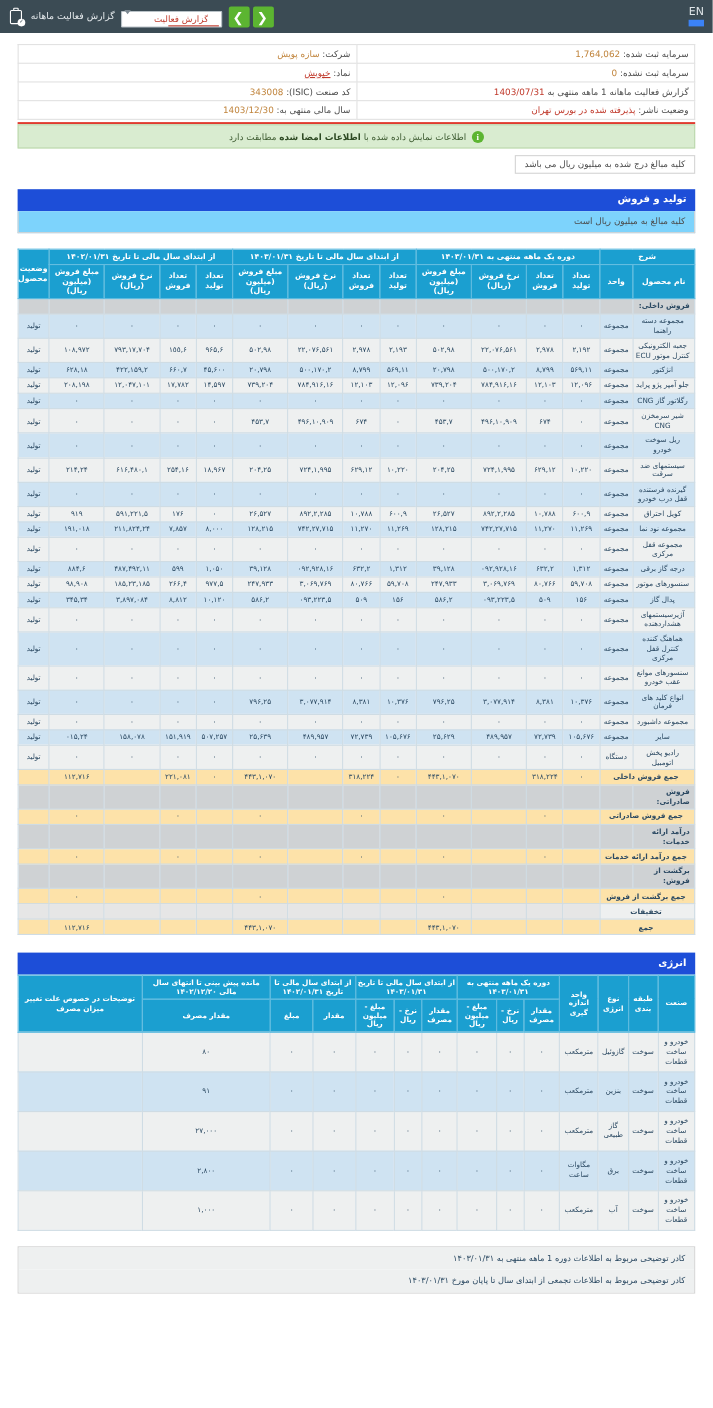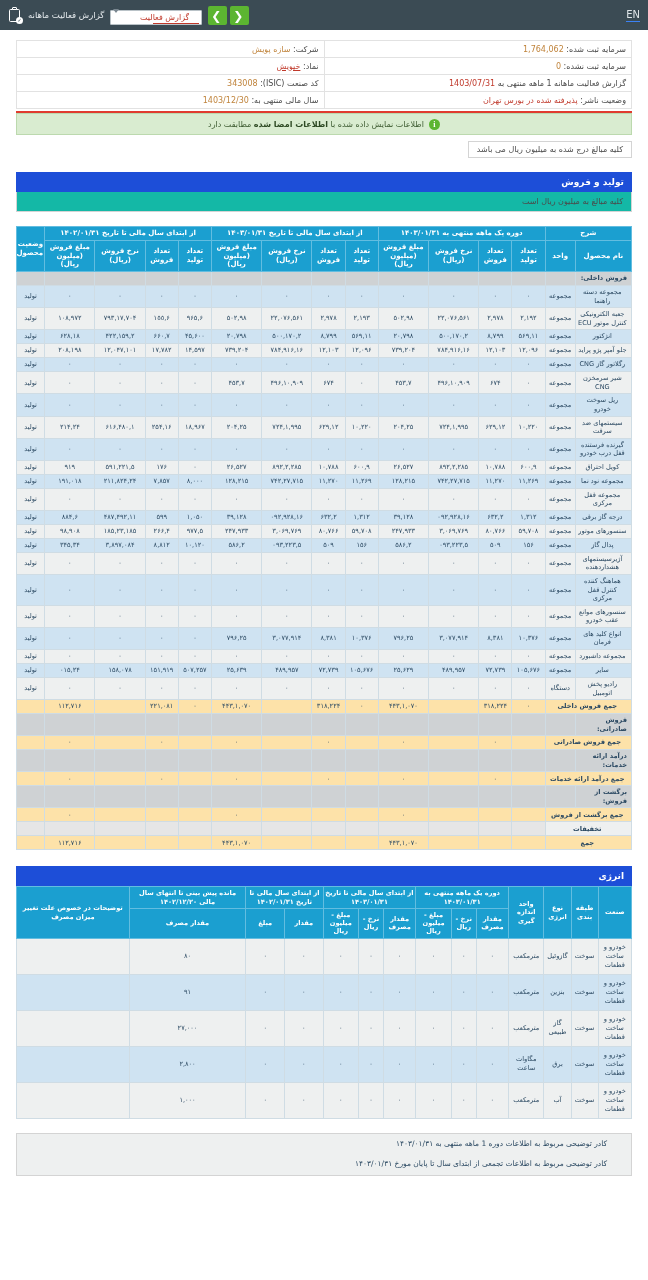--- a/index.html
+++ b/index.html
@@ -45,21 +45,21 @@
      border-left:3px solid transparent;border-right:3px solid transparent;
      border-top:4px solid #7a8790; pointer-events:none;}
   .sel-underline { position:absolute; right:3px; bottom:1px; width:46px; height:1px; background:#c0392b; }
 
   .navbtns { display:flex; gap:3px; }
   .navbtn {
     width:19px; height:19px; background:#5cb531; border:none;
     color:#fff; font-size:12px; line-height:19px; text-align:center;
     cursor:pointer; border-radius:2px; font-family:inherit;
   }
-  .en-link { font-size:10px; color:#dfe5e8; text-decoration:none; border-bottom:1px solid #3b82f6; padding-bottom:1px; }
+  .en-link { font-size:10px; color:#dfe5e8; text-decoration:none; border-bottom:6px solid #3b82f6; padding-bottom:1px; }
 
   
   .page { padding: 10px 16px 0 16px; }
   .info-table {
     width:100%; border-collapse:collapse;
     border:1px solid #d4d4d4; background:#fff;
     margin-bottom: 2px;
   }
   .info-table td {
     border:1px solid #e2e2e2; height:17px;
@@ -86,21 +86,21 @@
     border:1px solid #d4d4d4; background:#fff;
     font-size:8px; color:#4b4b4b; padding:3px 8px;
   }
 
   
   .sec-head {
     background:#1d4ed8; color:#fff; font-size:9px; font-weight:bold;
     padding:5px 8px; margin-top:14px;
   }
   .sec-sub {
-    border:1px solid #d4d4d4; border-top:none; background:#14b8a6;
+    border:1px solid #d4d4d4; border-top:none; background:#7dd3fc;
     font-size:8px; color:#4b4b4b; padding:5px 8px;
   }
 
   
   .grid {
     width:100%; border-collapse:collapse; margin-top:14px;
     table-layout:fixed;
   }
   .grid th {
     background:#1b9fd0; color:#fff; font-size:7px; font-weight:bold;
@@ -142,21 +142,21 @@
   }
   .egrid td {
     border:1px solid #cfdce4; font-size:6.6px; color:#2c4a63;
     padding:3px 2px; text-align:center; line-height:1.35; height:36px;
   }
   .egrid tbody tr:nth-child(odd) td { background:#eef0f0; }
   .egrid tbody tr:nth-child(even) td { background:#cfe3f2; }
 
   
   .notes { margin-top:14px; border:1px solid #d4d4d4; }
-  .note-row { font-size:7.5px; color:#2c4a63; padding:4px 24px; line-height:1.7; text-align:right; }
+  .note-row { font-size:7.5px; color:#2c4a63; padding:4px 8px; line-height:1.7; text-align:right; }
   .note-row.alt { background:#cfe3f2; }
   .note-row.plain { background:#eef0f0; }
   .spacer { height:18px; }
 </style>
 </head>
 <body>
 
 <div class="topbar">
   <a class="en-link" href="#">EN</a>
 

